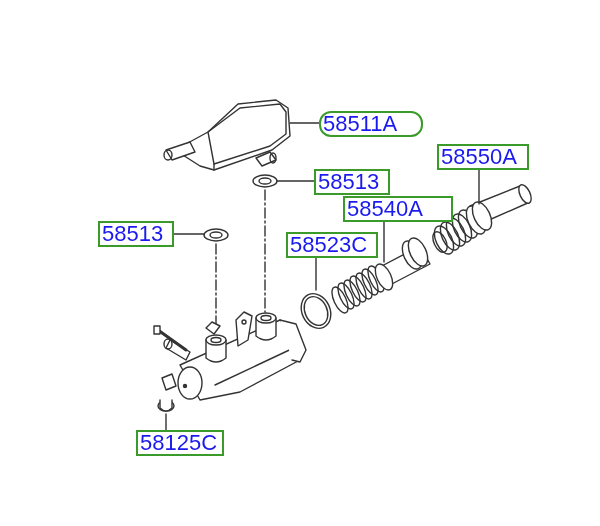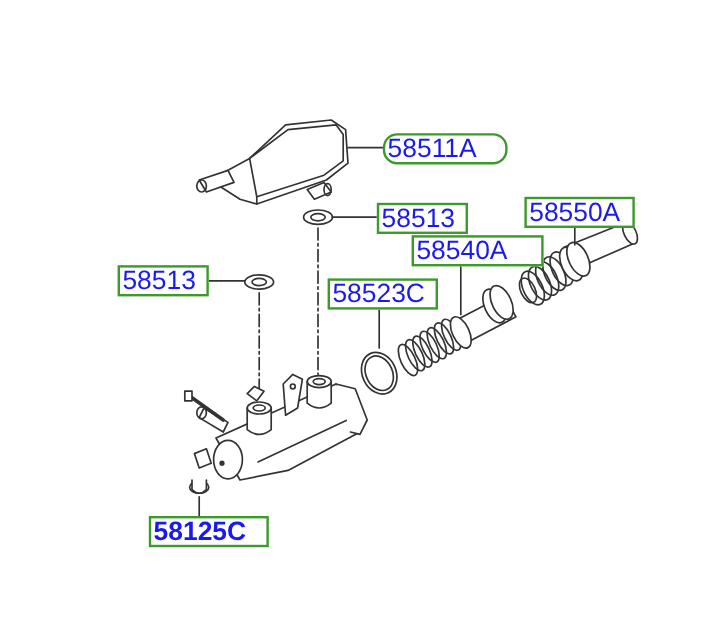--- a/index.html
+++ b/index.html
@@ -130,19 +130,19 @@
         <ellipse cx="468" cy="224" rx="8" ry="15" transform="rotate(-25 468 224)"></ellipse>
         <ellipse cx="476" cy="220" rx="8" ry="15" transform="rotate(-25 476 220)" fill="#fff"></ellipse>
         <ellipse cx="482" cy="216" rx="8" ry="15" transform="rotate(-25 482 216)" fill="#fff"></ellipse>
       </g>
       <ellipse cx="440" cy="242" rx="6" ry="11" transform="rotate(-25 440 242)"></ellipse>
       <line x1="479" y1="170" x2="479" y2="204"></line>
     </g>
   </svg>
 
   <div class="label" style="left:319px; top:111px; width:104px;border-radius:12px;">58511A</div>
-  <div class="label" style="left:437px; top:144px; width:92px;margin-top:20px;">58550A</div>
+  <div class="label" style="left:437px; top:144px; width:92px;">58550A</div>
   <div class="label" style="left:314px; top:169px; width:76px;">58513</div>
   <div class="label" style="left:343px; top:196px; width:110px;">58540A</div>
   <div class="label" style="left:98px; top:221px; width:76px;">58513</div>
-  <div class="label" style="left:273px; top:232px; width:92px;">58523C</div>
-  <div class="label" style="left:124px; top:430px; width:100px;font-weight:bold;">58125C</div>
+  <div class="label" style="left:286px; top:232px; width:92px;">58523C</div>
+  <div class="label" style="left:136px; top:430px; width:88px;">58125C</div>
 </div>
 
 </body></html>

